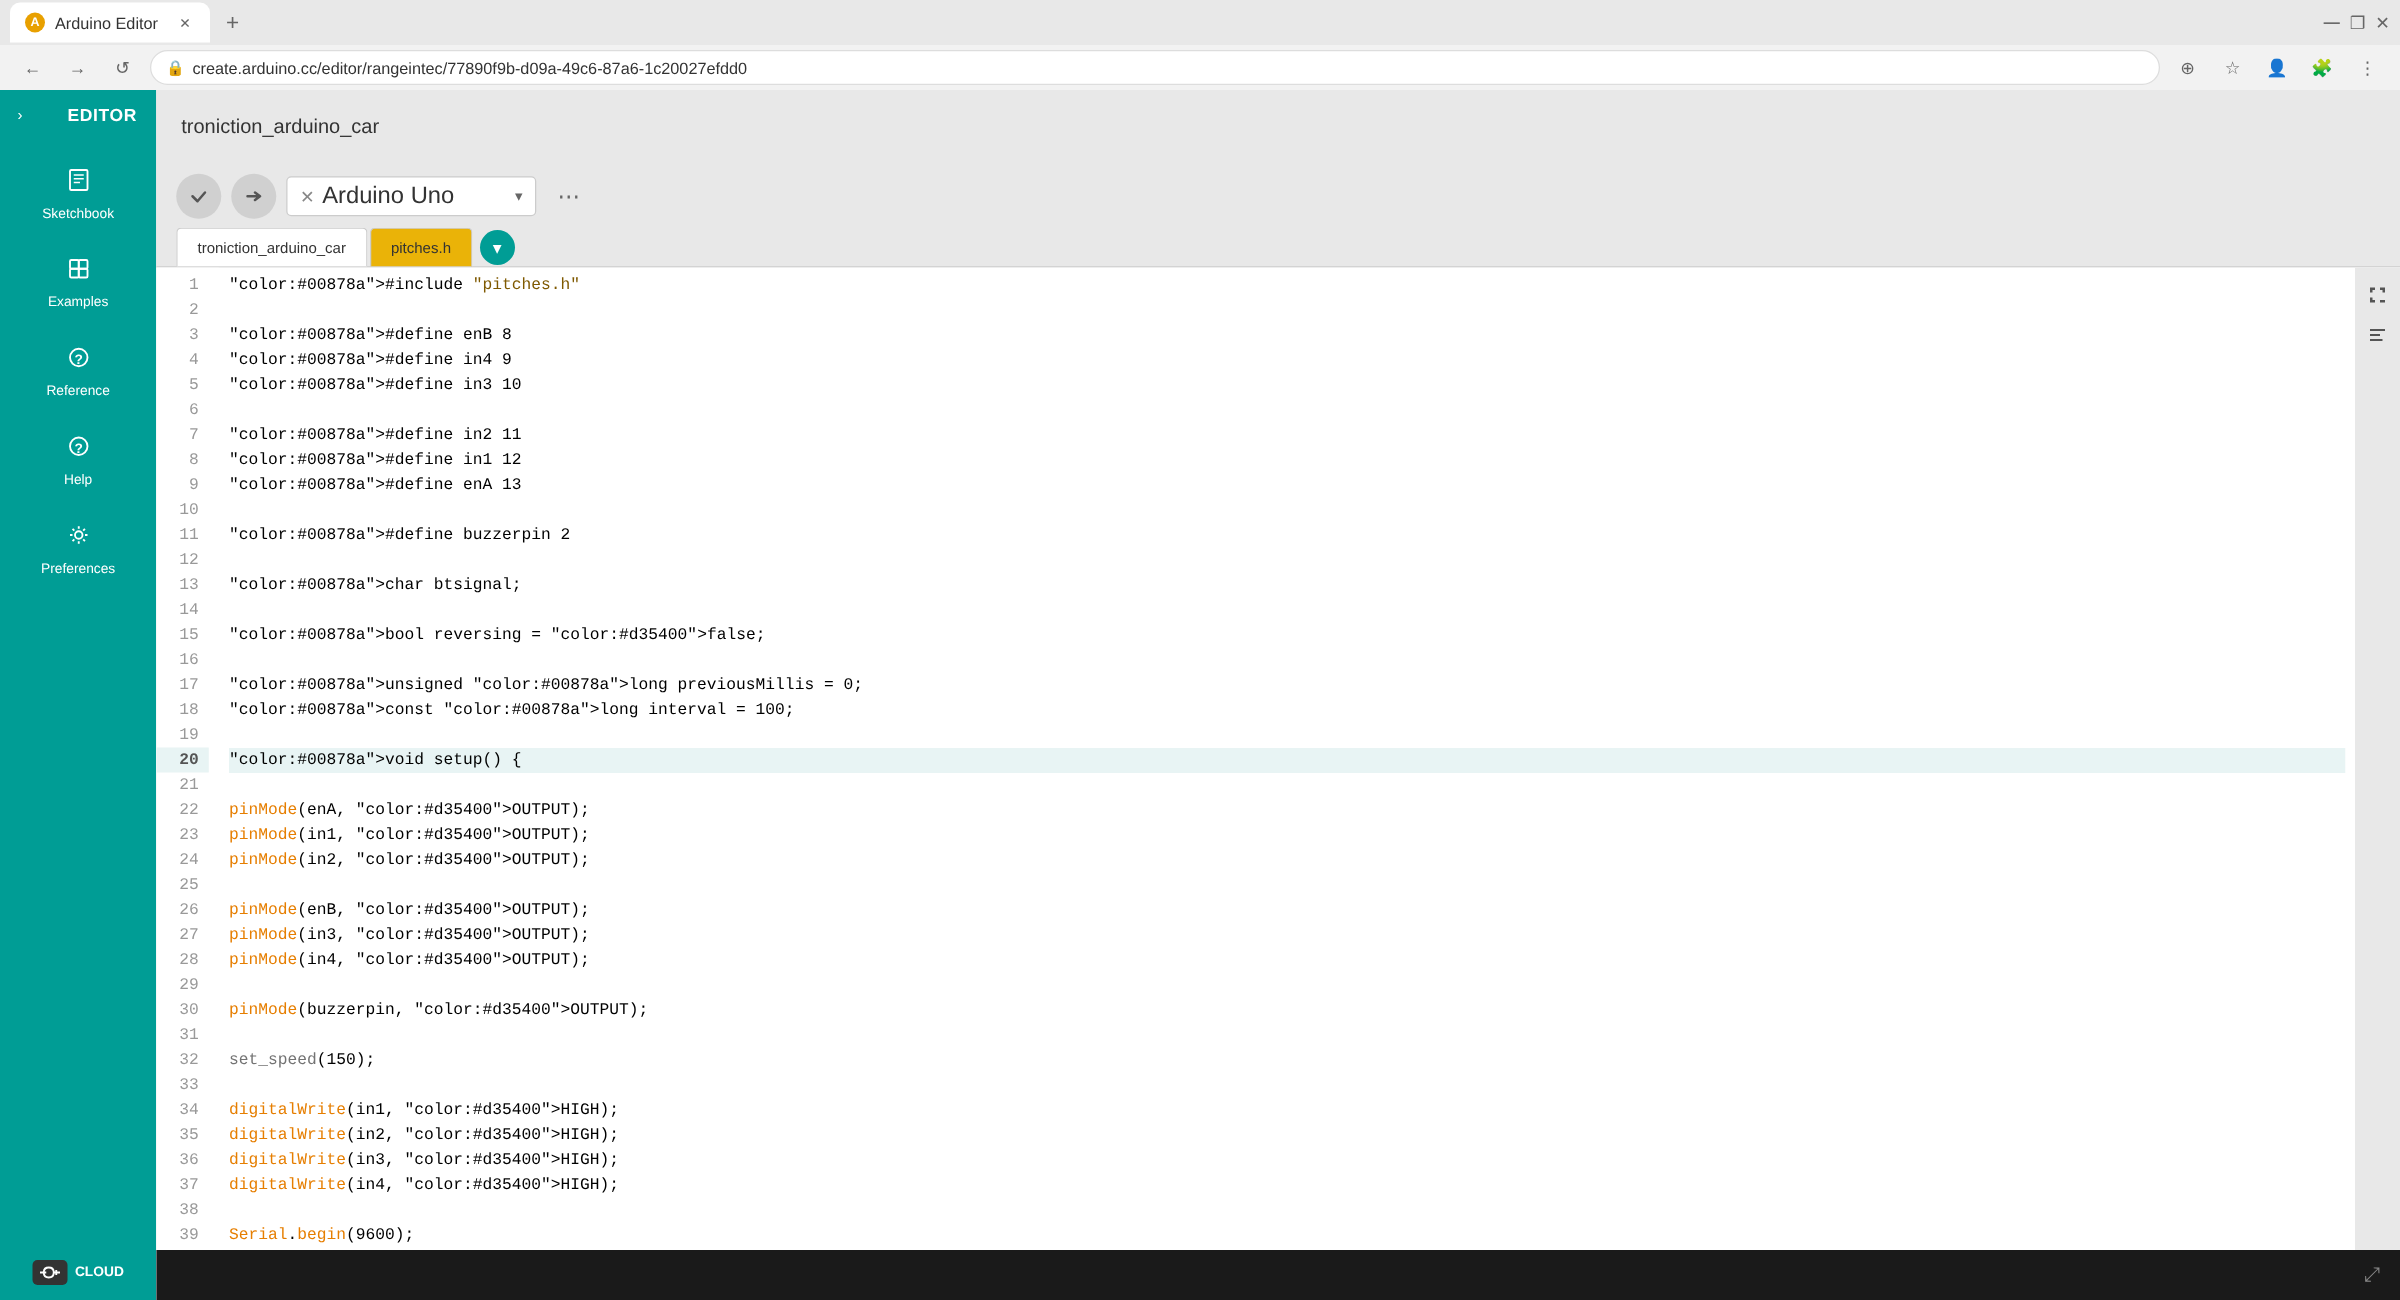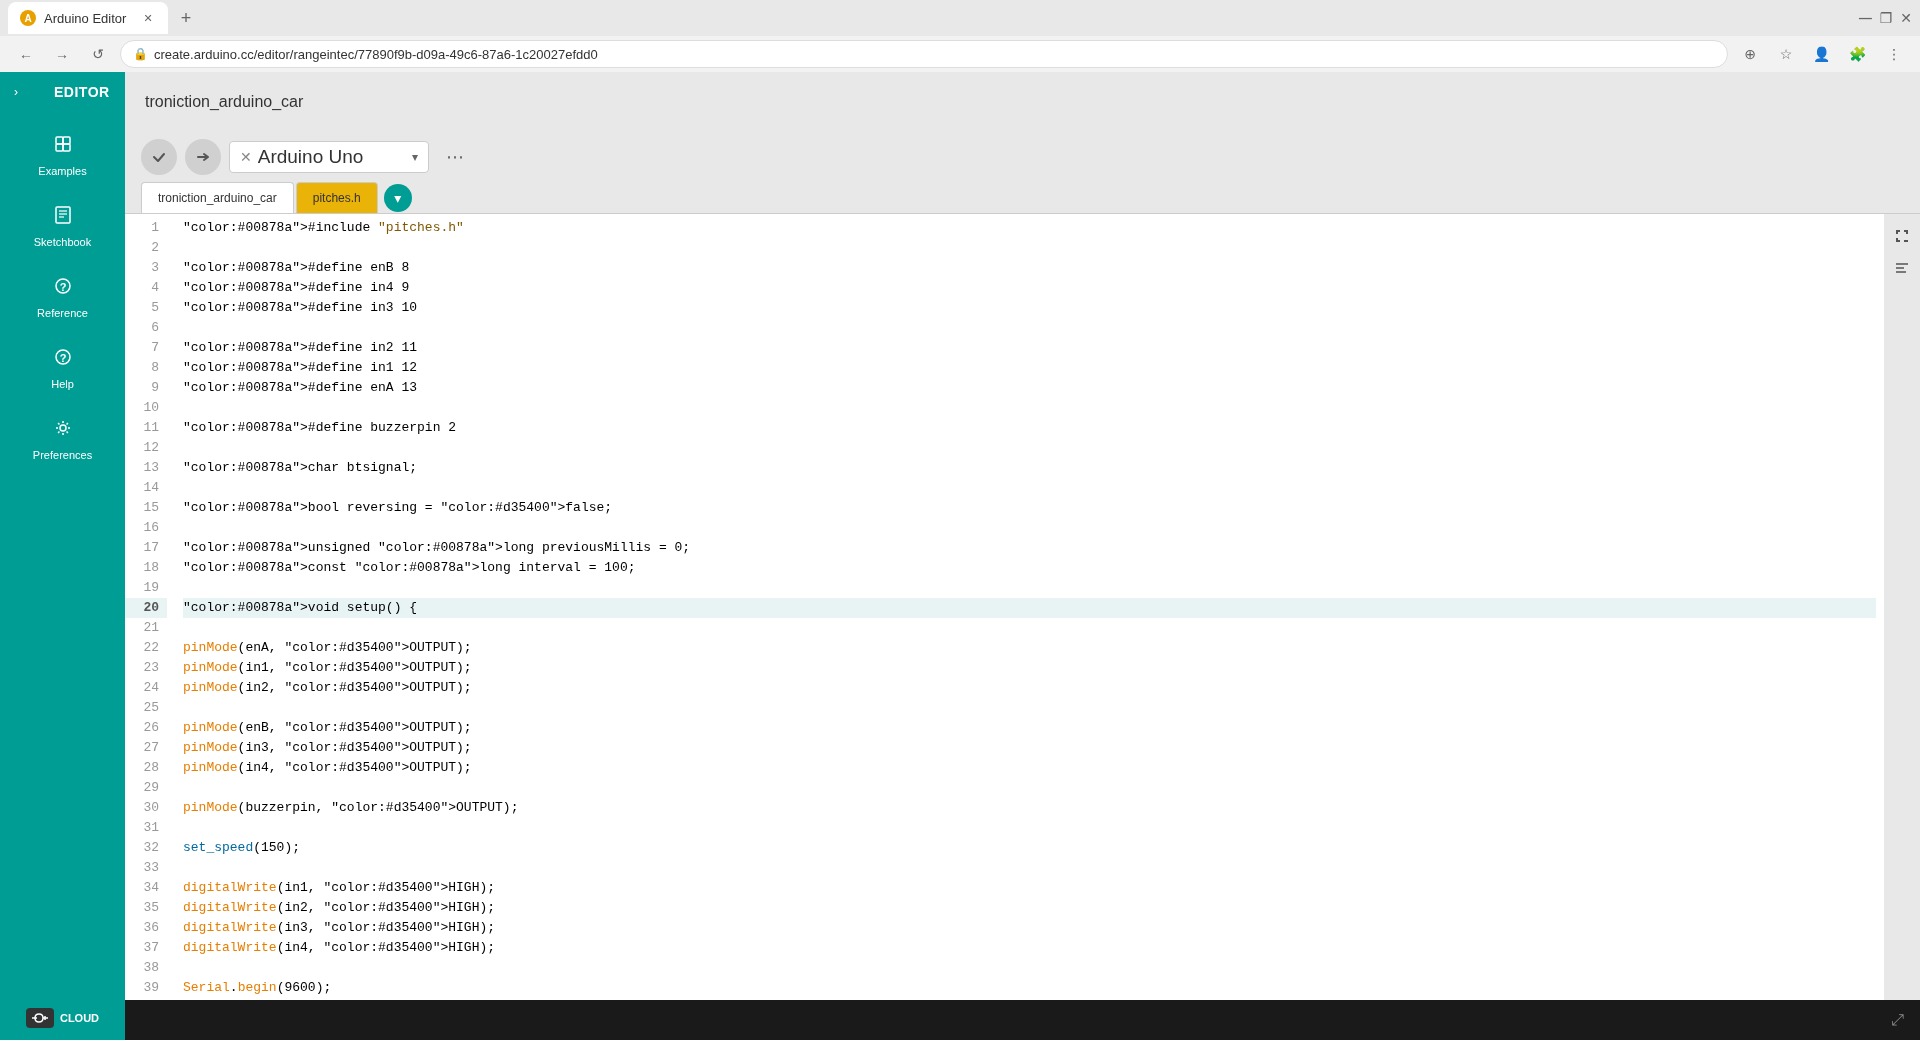--- a/index.html
+++ b/index.html
@@ -382,38 +382,38 @@
 
   <div class="sidebar">
     <div class="sidebar-header">
       <span class="sidebar-chevron">›</span>
       <span class="sidebar-title">EDITOR</span>
     </div>
     <div class="sidebar-nav">
       <div class="sidebar-item">
         <span class="sidebar-item-icon">
           <svg width="20" height="20" viewBox="0 0 20 20" fill="none">
+              <rect x="3" y="2" width="14" height="16" rx="1" stroke="white" stroke-width="1.5"></rect>
+              <line x1="6" y1="6" x2="14" y2="6" stroke="white" stroke-width="1.2"></line>
+              <line x1="6" y1="9" x2="14" y2="9" stroke="white" stroke-width="1.2"></line>
+              <line x1="6" y1="12" x2="11" y2="12" stroke="white" stroke-width="1.2"></line>
+            </svg>
+        </span>
+        <span class="sidebar-item-label">Sketchbook</span>
+      </div>
+      <div class="sidebar-item">
+        <span class="sidebar-item-icon">
+          <svg width="20" height="20" viewBox="0 0 20 20" fill="none">
               <rect x="3" y="3" width="7" height="7" rx="1" stroke="white" stroke-width="1.5"></rect>
               <rect x="10" y="3" width="7" height="7" rx="1" stroke="white" stroke-width="1.5"></rect>
               <rect x="3" y="10" width="7" height="7" rx="1" stroke="white" stroke-width="1.5"></rect>
               <rect x="10" y="10" width="7" height="7" rx="1" stroke="white" stroke-width="1.5"></rect>
             </svg>
         </span>
         <span class="sidebar-item-label">Examples</span>
-      </div>
-      <div class="sidebar-item">
-        <span class="sidebar-item-icon">
-          <svg width="20" height="20" viewBox="0 0 20 20" fill="none">
-              <rect x="3" y="2" width="14" height="16" rx="1" stroke="white" stroke-width="1.5"></rect>
-              <line x1="6" y1="6" x2="14" y2="6" stroke="white" stroke-width="1.2"></line>
-              <line x1="6" y1="9" x2="14" y2="9" stroke="white" stroke-width="1.2"></line>
-              <line x1="6" y1="12" x2="11" y2="12" stroke="white" stroke-width="1.2"></line>
-            </svg>
-        </span>
-        <span class="sidebar-item-label">Sketchbook</span>
       </div>
       <div class="sidebar-item">
         <span class="sidebar-item-icon">
           <svg width="20" height="20" viewBox="0 0 20 20" fill="none">
               <circle cx="10" cy="10" r="7" stroke="white" stroke-width="1.5"></circle>
               <text x="10" y="15" text-anchor="middle" fill="white" font-size="11" font-weight="bold">?</text>
             </svg>
         </span>
         <span class="sidebar-item-label">Reference</span>
       </div>
@@ -553,21 +553,21 @@
           <div class="code-line">  <span style="color:#e67e00">pinMode</span>(enA, <span style="&lt;span">"color:#d35400"</span>&gt;OUTPUT);</div>
           <div class="code-line">  <span style="color:#e67e00">pinMode</span>(in1, <span style="&lt;span">"color:#d35400"</span>&gt;OUTPUT);</div>
           <div class="code-line">  <span style="color:#e67e00">pinMode</span>(in2, <span style="&lt;span">"color:#d35400"</span>&gt;OUTPUT);</div>
           <div class="code-line">&nbsp;</div>
           <div class="code-line">  <span style="color:#e67e00">pinMode</span>(enB, <span style="&lt;span">"color:#d35400"</span>&gt;OUTPUT);</div>
           <div class="code-line">  <span style="color:#e67e00">pinMode</span>(in3, <span style="&lt;span">"color:#d35400"</span>&gt;OUTPUT);</div>
           <div class="code-line">  <span style="color:#e67e00">pinMode</span>(in4, <span style="&lt;span">"color:#d35400"</span>&gt;OUTPUT);</div>
           <div class="code-line">&nbsp;</div>
           <div class="code-line">  <span style="color:#e67e00">pinMode</span>(buzzerpin, <span style="&lt;span">"color:#d35400"</span>&gt;OUTPUT);</div>
           <div class="code-line">&nbsp;</div>
-          <div class="code-line">  <span style="color:#0369a1">set_speed</span>(150);</div>
+          <div class="code-line">  <span style="color:#737373">set_speed</span>(150);</div>
           <div class="code-line">&nbsp;</div>
           <div class="code-line">  <span style="color:#e67e00">digitalWrite</span>(in1, <span style="&lt;span">"color:#d35400"</span>&gt;HIGH);</div>
           <div class="code-line">  <span style="color:#e67e00">digitalWrite</span>(in2, <span style="&lt;span">"color:#d35400"</span>&gt;HIGH);</div>
           <div class="code-line">  <span style="color:#e67e00">digitalWrite</span>(in3, <span style="&lt;span">"color:#d35400"</span>&gt;HIGH);</div>
           <div class="code-line">  <span style="color:#e67e00">digitalWrite</span>(in4, <span style="&lt;span">"color:#d35400"</span>&gt;HIGH);</div>
           <div class="code-line">&nbsp;</div>
           <div class="code-line">  <span style="color:#e67e00">Serial</span>.<span style="color:#e67e00">begin</span>(9600);</div>
         </div>
       <div class="editor-right-toolbar">
         <div class="editor-tool-btn">

